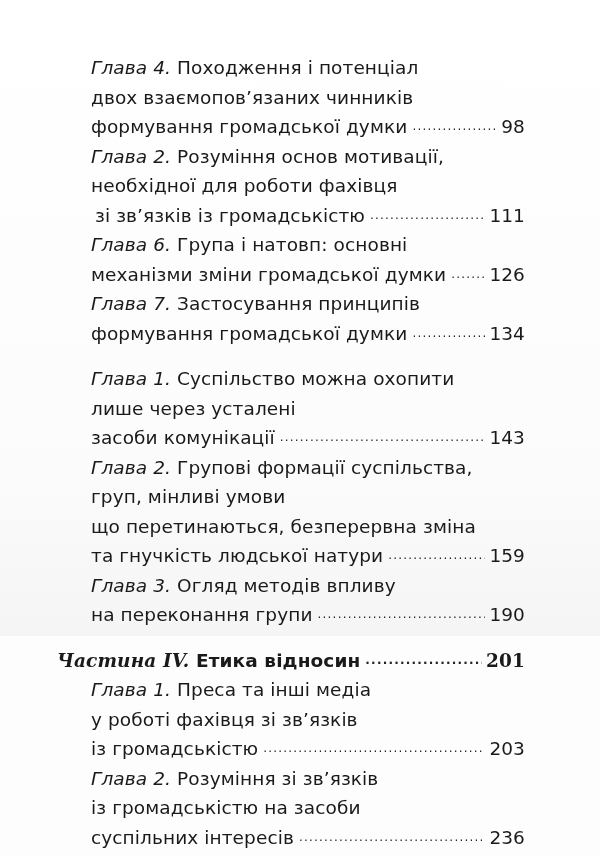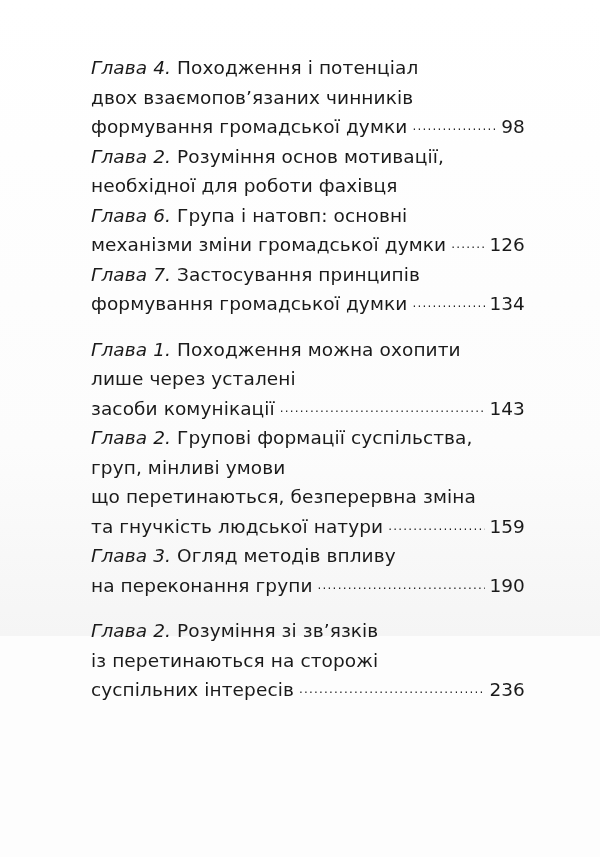--- a/index.html
+++ b/index.html
@@ -50,20 +50,25 @@
       <div class="line lead">
           <span class="txt">формування громадської думки</span>
           <span class="dots"></span>
           <span class="pg">98</span>
         </div>
     </div>
 
     <div class="chap">
       <div class="line"><span class="it">Глава 2.</span> <span>Розуміння основ мотивації,</span></div>
       <div class="line"><span>необхідної для роботи фахівця</span></div>
+      <div class="line lead" style="padding-left:38px">
+          <span class="txt">зі зв’язків із громадськістю</span>
+          <span class="dots"></span>
+          <span class="pg">111</span>
+        </div>
     </div>
 
     <div class="chap">
       <div class="line"><span class="it">Глава 6.</span> <span>Група і натовп: основні</span></div>
       <div class="line lead">
           <span class="txt">механізми зміни громадської думки</span>
           <span class="dots"></span>
           <span class="pg">126</span>
         </div>
     </div>
@@ -74,21 +79,21 @@
           <span class="txt">формування громадської думки</span>
           <span class="dots"></span>
           <span class="pg">134</span>
         </div>
     </div>
 
     <div class="gap"></div>
 
 
     <div class="chap">
-      <div class="line"><span class="it">Глава 1.</span> <span>Походження можна охопити</span></div>
+      <div class="line"><span class="it">Глава 1.</span> <span>Суспільство можна охопити</span></div>
       <div class="line"><span>лише через усталені</span></div>
       <div class="line lead">
           <span class="txt">засоби комунікації</span>
           <span class="dots"></span>
           <span class="pg">143</span>
         </div>
     </div>
 
     <div class="chap">
       <div class="line"><span class="it">Глава 2.</span> <span>Групові формації суспільства,</span></div>
@@ -105,25 +110,41 @@
       <div class="line"><span class="it">Глава 3.</span> <span>Огляд методів впливу</span></div>
       <div class="line lead">
           <span class="txt">на переконання групи</span>
           <span class="dots"></span>
           <span class="pg">190</span>
         </div>
     </div>
 
     <div class="gap"></div>
 
+    <div class="part first">
+      <div class="line lead">
+          <span class="txt"><span class="it">Частина IV.</span> <span>Етика відносин</span></span>
+          <span class="dots"></span>
+          <span class="pg">201</span>
+        </div>
+    </div>
 
+    <div class="chap">
+      <div class="line"><span class="it">Глава 1.</span> <span>Преса та інші медіа</span></div>
+      <div class="line"><span>у роботі фахівця зі зв’язків</span></div>
+      <div class="line lead">
+          <span class="txt">із громадськістю</span>
+          <span class="dots"></span>
+          <span class="pg">203</span>
+        </div>
+    </div>
 
     <div class="chap">
       <div class="line"><span class="it">Глава 2.</span> <span>Розуміння зі зв’язків</span></div>
-      <div class="line"><span>із перетинаються на сторожі</span></div>
+      <div class="line"><span>із громадськістю на засоби</span></div>
       <div class="line lead">
           <span class="txt">суспільних інтересів</span>
           <span class="dots"></span>
           <span class="pg">236</span>
         </div>
     </div>
 
   </div>
 </div>
 

